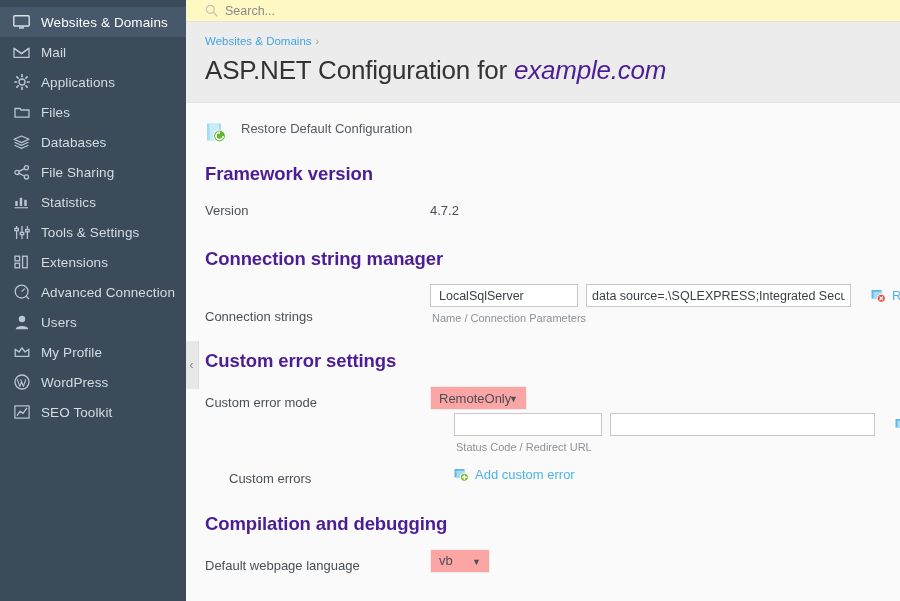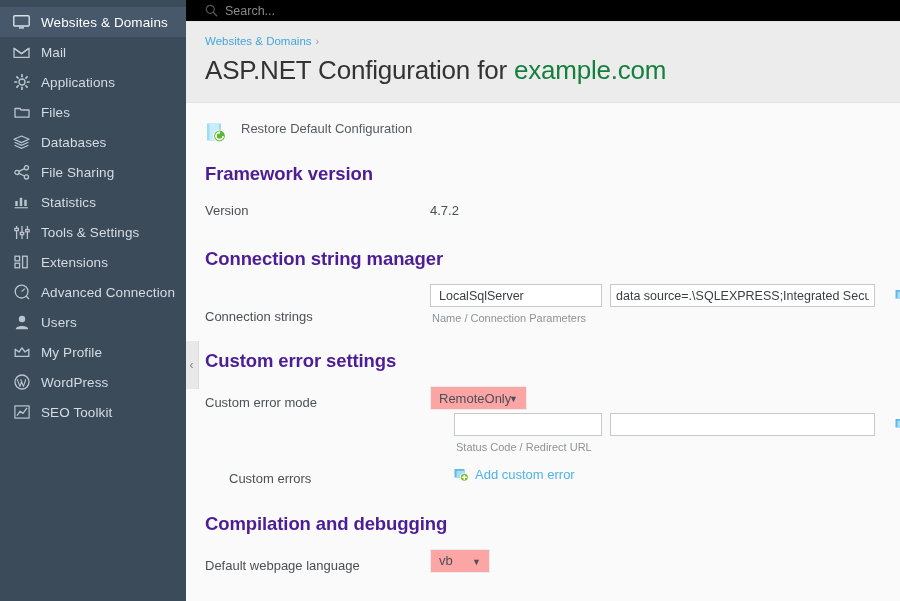--- a/index.html
+++ b/index.html
@@ -53,21 +53,21 @@
     cursor: pointer;
     z-index: 30;
   }
   #collapse-handle span { color: #7c8892; font-size: 12px; line-height: 1; margin-left:-1px;}
 
   
   #main { flex: 1 1 auto; height: 601px; position: relative; background: #fafafa; overflow: hidden; }
 
   #searchbar {
     height: 22px;
-    background: #000000;
+    background: #fef9c3;
     border-bottom: 1px solid #e2e2e2;
     display: flex; align-items: center;
     padding-left: 19px;
   }
   #searchbar .mag { margin-right: 7px; opacity:.55; display:flex;}
   #search-text { color: #8a8a8a; font-size: 12.5px; }
 
   #pagehead {
     background: #ececec;
     padding: 13px 0 16px 19px;
@@ -76,21 +76,21 @@
   .crumbs { font-size: 11.5px; color: #43a7dd; }
   .crumbs a { color: #43a7dd; text-decoration: none; cursor: pointer; }
   .crumbs .sep { color: #9aa2a8; margin: 0 2px 0 4px; font-size: 11px; }
   h1#title {
     margin: 8px 0 0 0;
     font-size: 26px;
     font-weight: normal;
     color: #333333;
     letter-spacing: -.2px;
   }
-  h1#title .dom { color: #15803d; }
+  h1#title .dom { color: #4c1d95; font-style: italic; }
 
   #content { padding: 18px 0 0 19px; }
 
   
   .tool-row { display: flex; align-items: flex-start; margin-bottom: 19px;}
   .tool-ico { width: 22px; height: 22px; flex: 0 0 22px; margin-right: 14px; position: relative; margin-top: 1px;}
   .tool-text .tool-title { font-size: 13px; color: #555c62; line-height: 15px; }
   .tool-text .tool-sub { font-size: 11.5px; color: #6d7378; margin-top: 4px; }
 
   h2.section {
@@ -373,21 +373,21 @@
       <div class="frow" style="margin-bottom:0;">
         <div class="flabel">Version</div>
         <div class="fval">4.7.2</div>
       </div>
 
       <h2 class="section sp">Connection string manager</h2>
       <div class="frow" style="margin-bottom:0;">
         <div class="flabel">Connection strings</div>
         <div>
           <div style="display:flex;align-items:center;">
-            <input class="tin" style="width: 172px; padding-left: 8px;" value="LocalSqlServer">
+            <input class="tin" style="width: 148px; padding-left: 8px;" value="LocalSqlServer">
             <input class="tin" style="width: 265px; margin-left: 8px;" value="data source=.\SQLEXPRESS;Integrated Security">
             <span class="removelink" style="margin-left:20px;">
               <span class="mini">
                 <svg width="15" height="14" viewBox="0 0 15 14">
                     <rect x="0.5" y="1" width="10" height="8.5" fill="#5fb9e8"></rect>
                     <rect x="2.5" y="2.8" width="8" height="6.7" fill="#aadcf5"></rect>
                     <circle cx="10.3" cy="9.3" r="4.2" fill="#ffffff"></circle>
                     <circle cx="10.3" cy="9.3" r="3.5" fill="#e8443c"></circle>
                     <g stroke="#ffffff" stroke-width="1.3" stroke-linecap="round">
                       <line x1="8.9" y1="7.9" x2="11.7" y2="10.7"></line>

